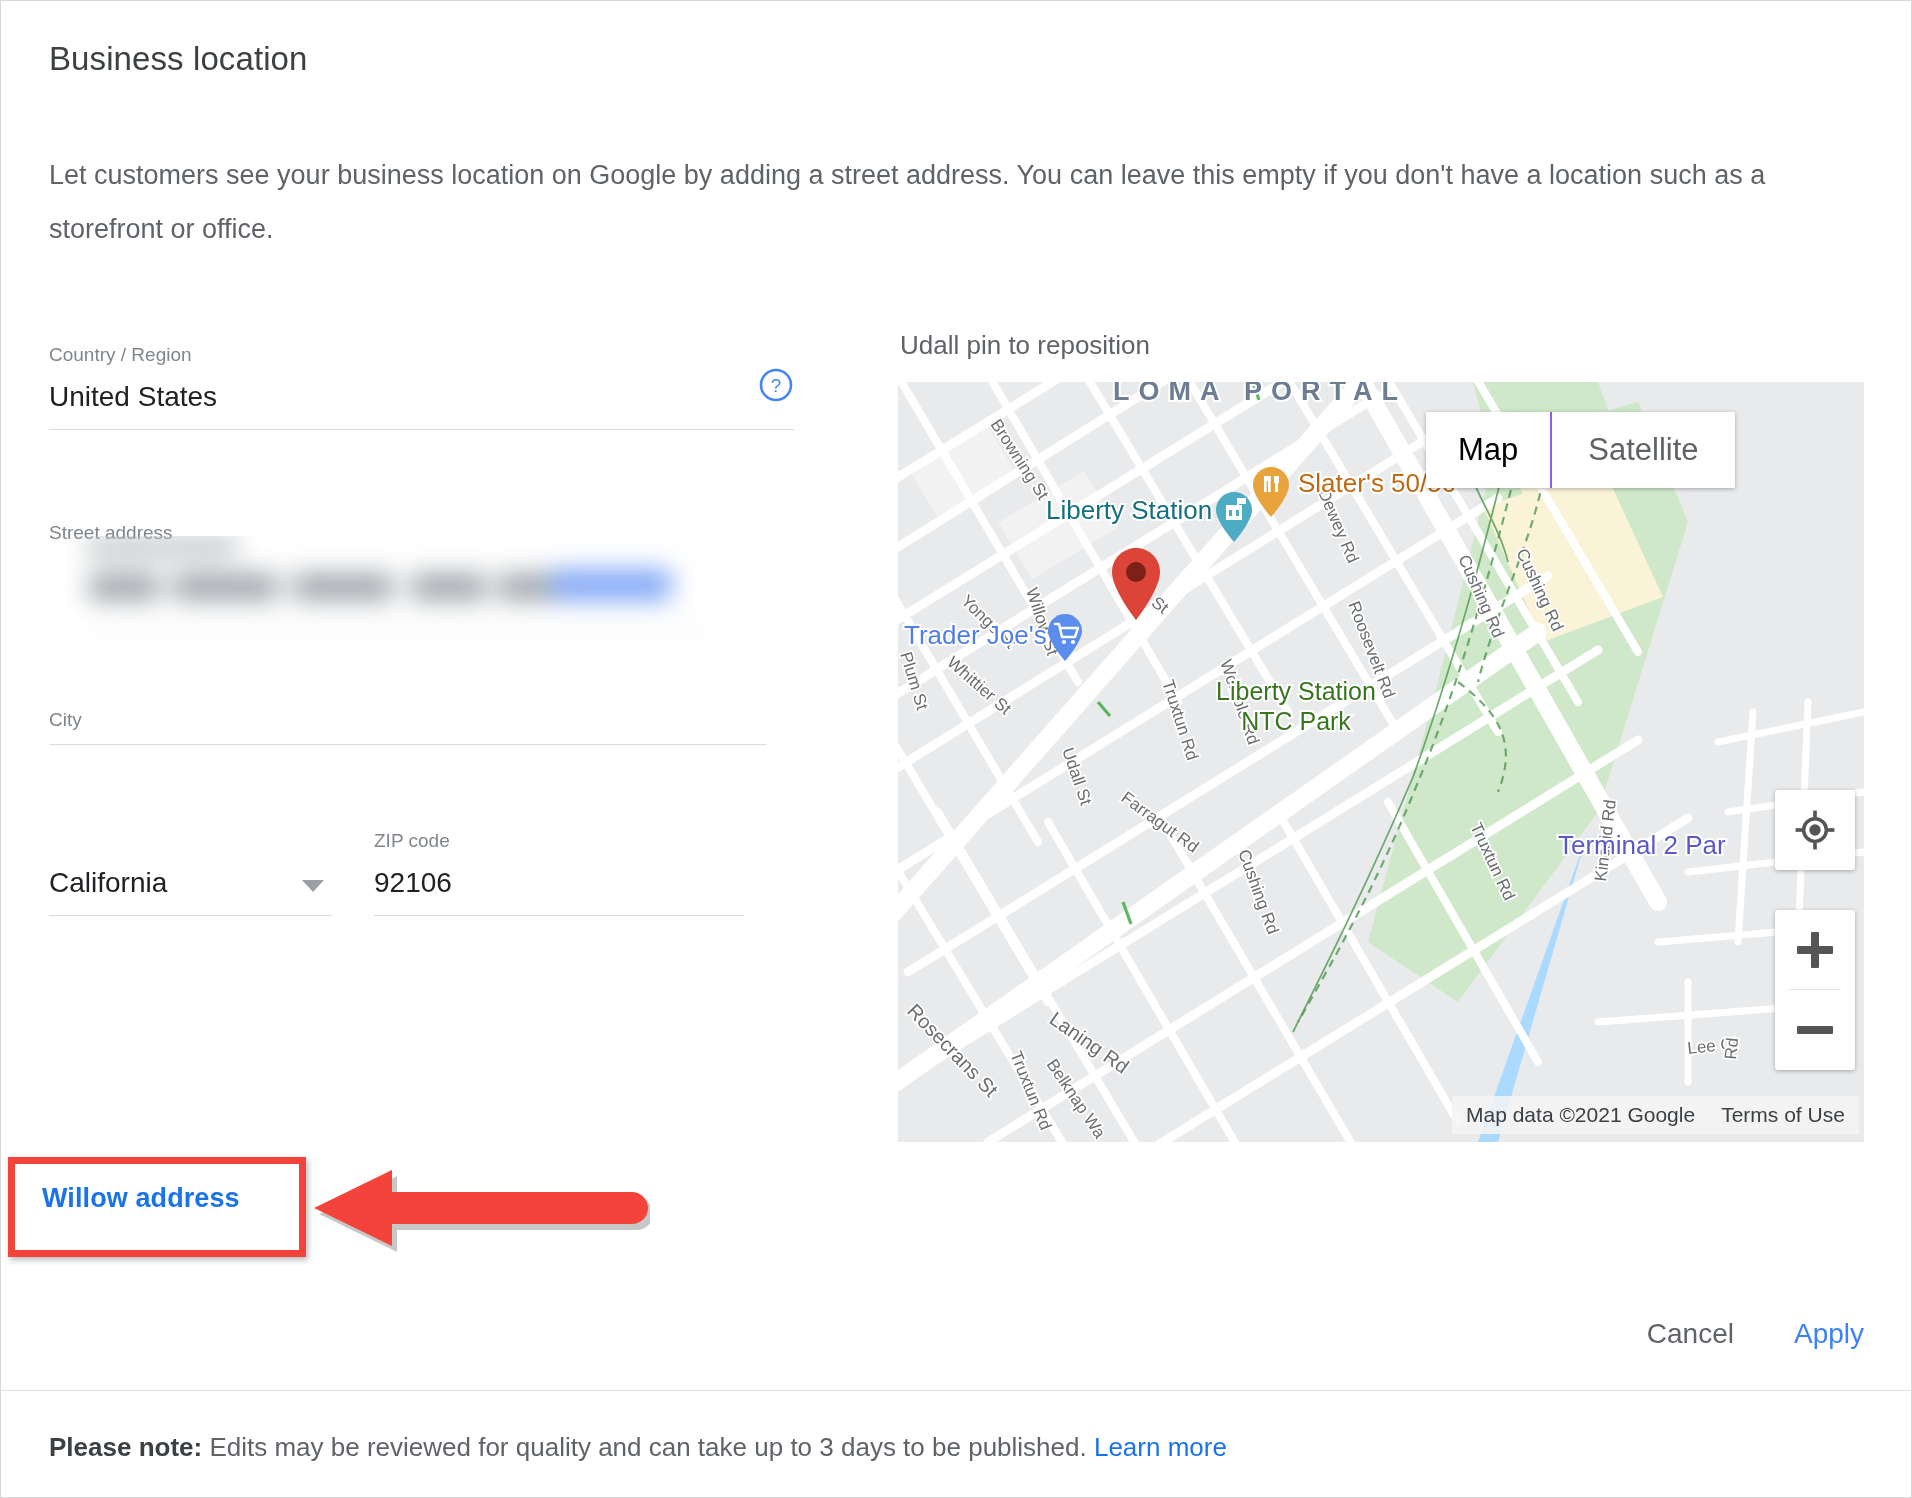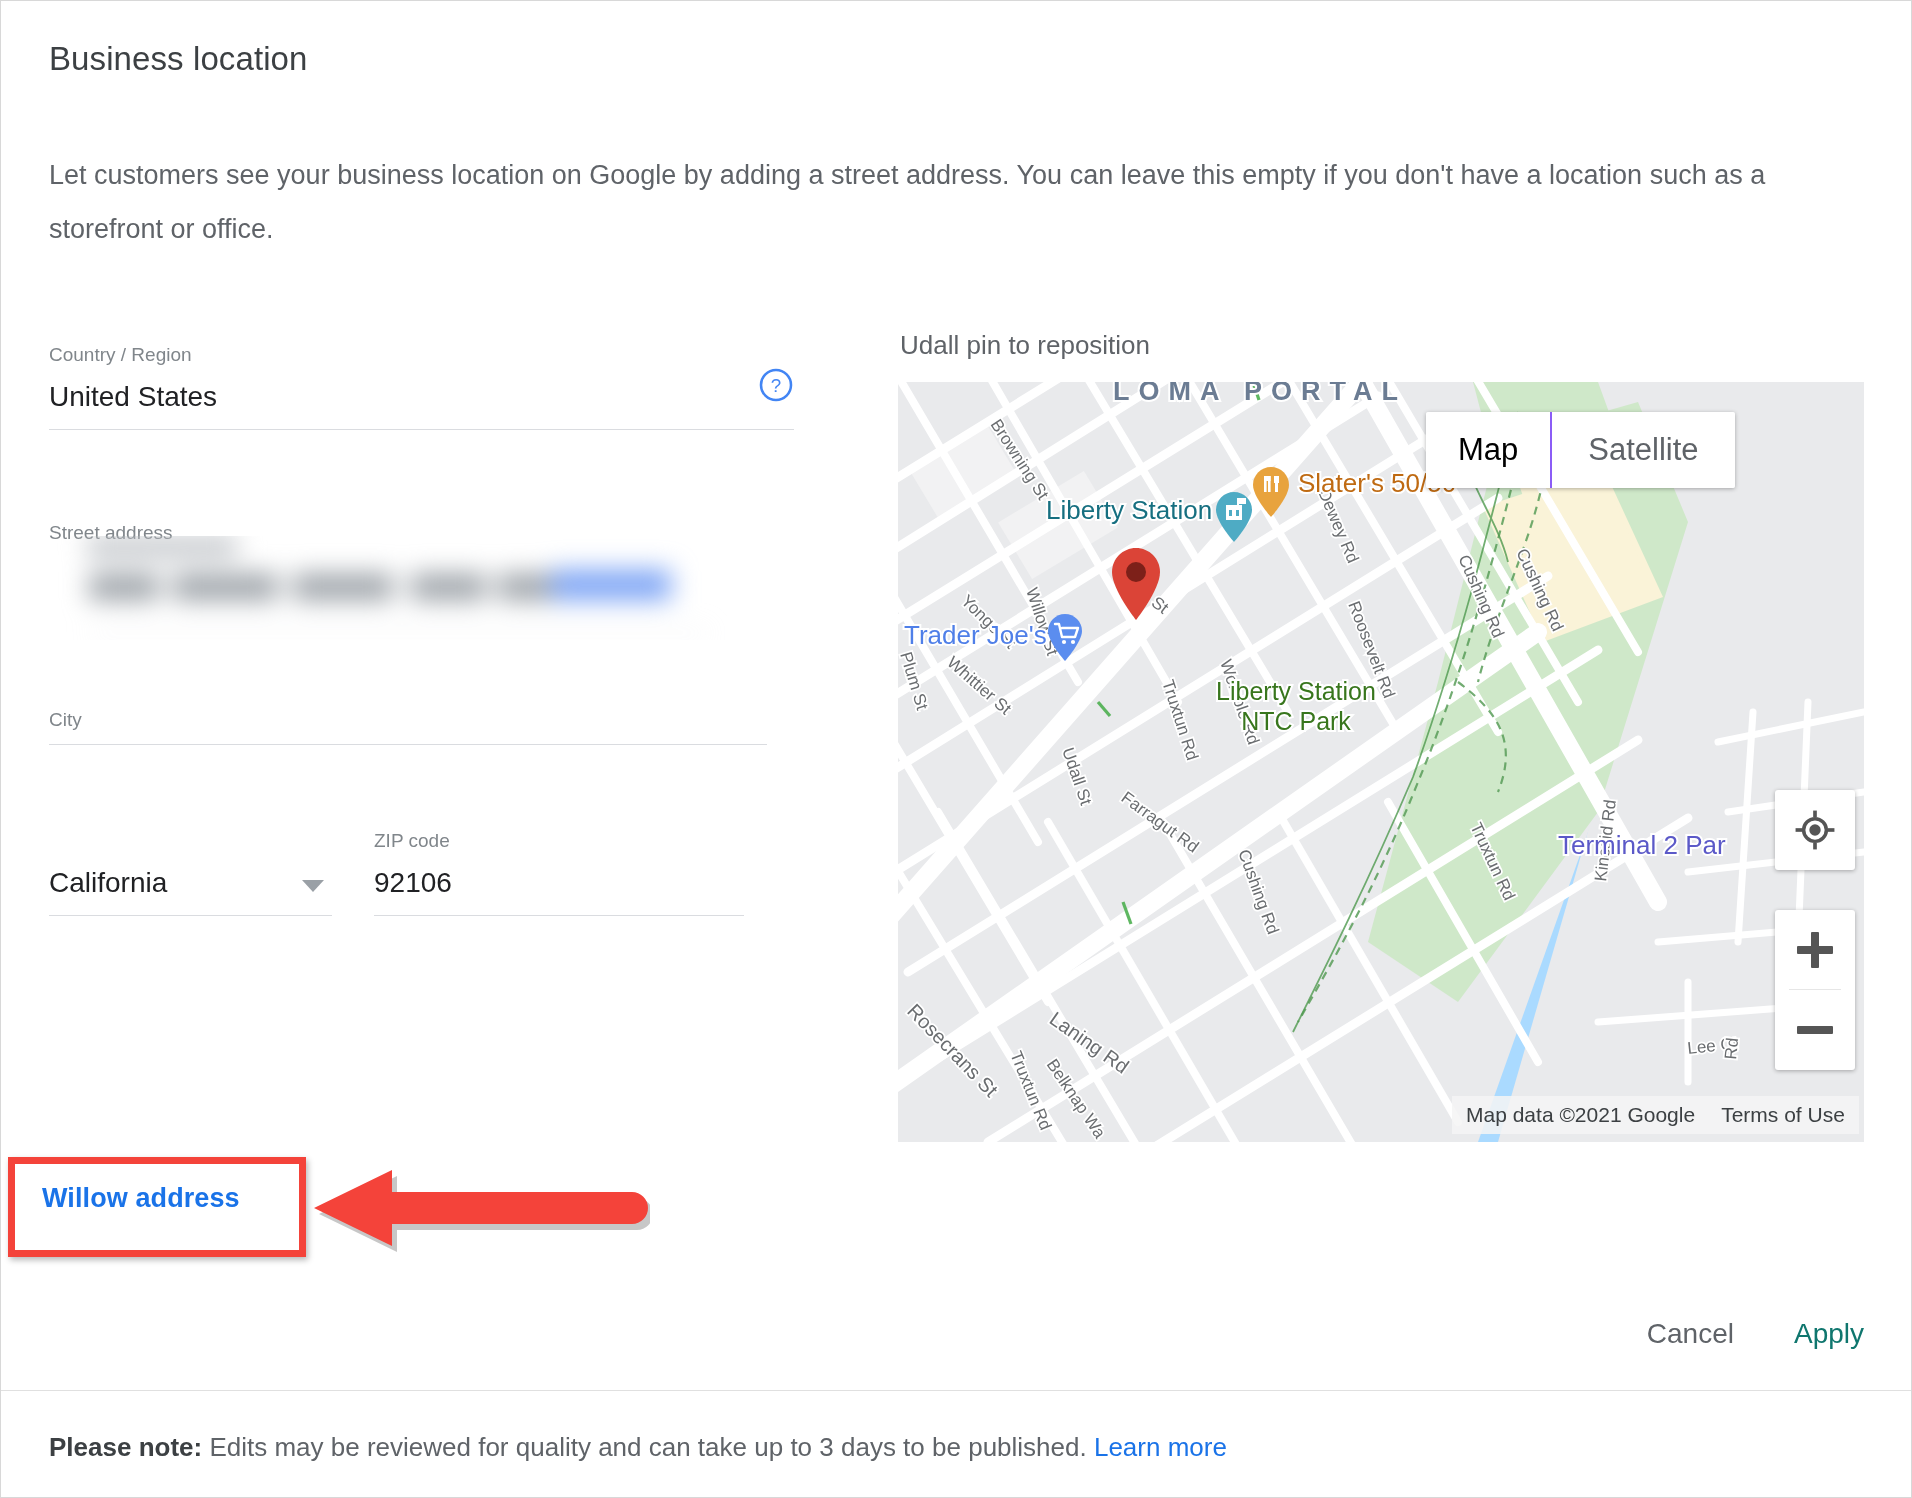--- a/index.html
+++ b/index.html
@@ -275,21 +275,21 @@
     position: absolute;
     right: 48px; top: 1318px;
     display: flex;
     align-items: center;
     gap: 60px;
   }
   .btn-cancel {
     font-size: 28px; color: #5f6368;
   }
   .btn-apply {
-    font-size: 28px; color: #0f766e;
+    font-size: 28px; color: #3b82f6;
   }
 
   .divider {
     position: absolute;
     left: 0; top: 1390px;
     width: 1912px; height: 1px;
     background: #e0e0e0;
   }
   .note {
     position: absolute;

